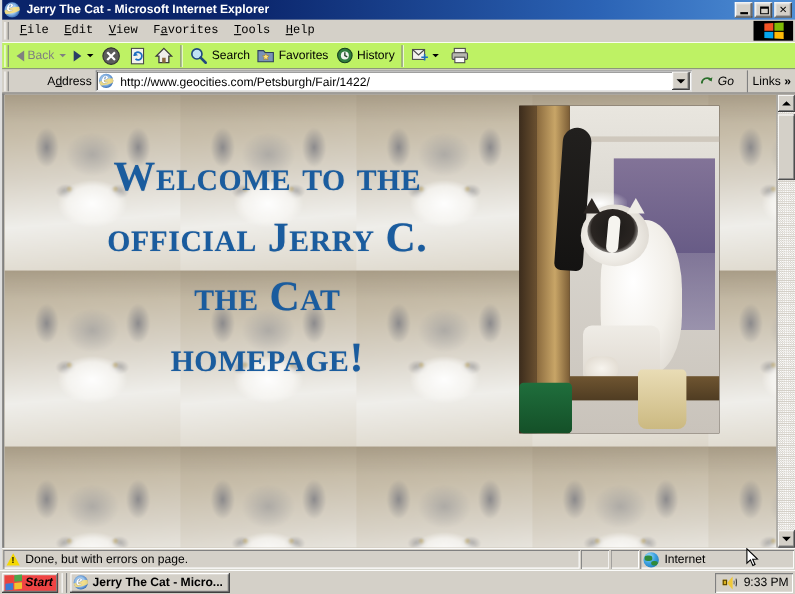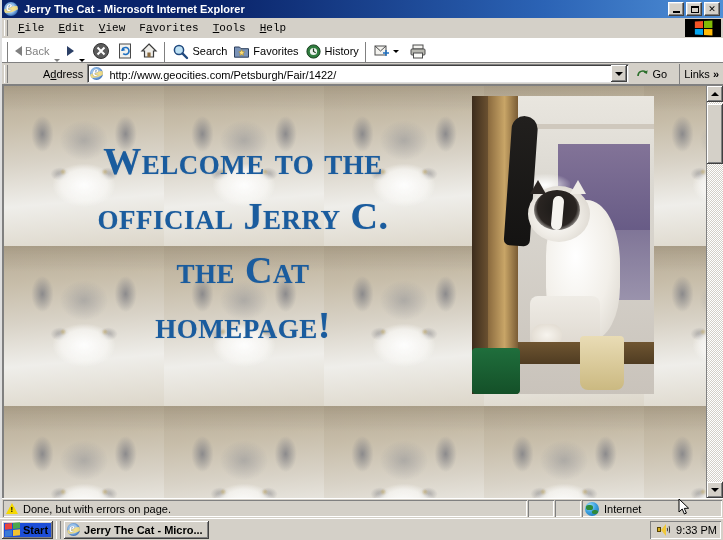--- a/index.html
+++ b/index.html
@@ -137,22 +137,22 @@
     transform: perspective(30px) rotateY(-14deg);
   }
   .flaglet i:nth-child(1){background:#f35325;}
   .flaglet i:nth-child(2){background:#81bc06;}
   .flaglet i:nth-child(3){background:#05a6f0;}
   .flaglet i:nth-child(4){background:#ffba08;}
 
   
   #toolbar {
     height: 25px; flex: 0 0 25px;
-    background: #ffffff;
-    display: flex; align-items: flex-end;
+    background: #bef264;
+    display: flex; align-items: center;
     border-top: 1px solid #ffffff;
     border-bottom: 1px solid #808080;
     padding-left: 2px;
   }
   #toolbar .grip {
     width: 4px; height: 20px; margin-right: 4px;
     border-left: 1px solid #ffffff;
     border-right: 1px solid #808080;
     flex: 0 0 4px;
   }
@@ -232,21 +232,21 @@
   }
   #addr-drop .dn {
     width: 0; height: 0;
     border-left: 4px solid transparent;
     border-right: 4px solid transparent;
     border-top: 4px solid #000;
   }
   #go-btn {
     display: flex; align-items: center;
     padding: 0 6px; height: 20px;
-    font-size: 11px; cursor: default;
+    font-size: 11px; cursor: default; font-style: italic;
   }
   #links-btn {
     display: flex; align-items: center;
     padding: 0 4px; height: 20px;
     font-size: 11px; cursor: default;
     border-left: 1px solid #808080;
     margin-left: 6px;
   }
   .chev { font-size: 11px; font-weight: bold; margin-left: 3px; }
 
@@ -464,22 +464,23 @@
     display: flex; align-items: center;
     padding: 2px 0;
   }
   #start-btn {
     height: 18px; margin-left: 2px;
     display: flex; align-items: center;
     padding: 0 5px 0 3px;
     font-size: 11px; font-weight: bold;
     box-shadow: inset -1px -1px 0 #404040, inset 1px 1px 0 #ffffff,
                 inset -2px -2px 0 #808080, inset 2px 2px 0 #d4d0c8;
-    background: #1d4ed8;
+    background: #ef4444;
     cursor: default;
+    font-style: italic;
   }
   .flag-icon {
     width: 15px; height: 13px; margin-right: 3px;
     display: grid; grid-template-columns: 1fr 1fr; grid-template-rows: 1fr 1fr;
     gap: 1px; flex: 0 0 15px;
     transform: skewY(-6deg);
   }
   .flag-icon i:nth-child(1){background:#e8453c;}
   .flag-icon i:nth-child(2){background:#4ca64c;}
   .flag-icon i:nth-child(3){background:#3a7bd5;}

